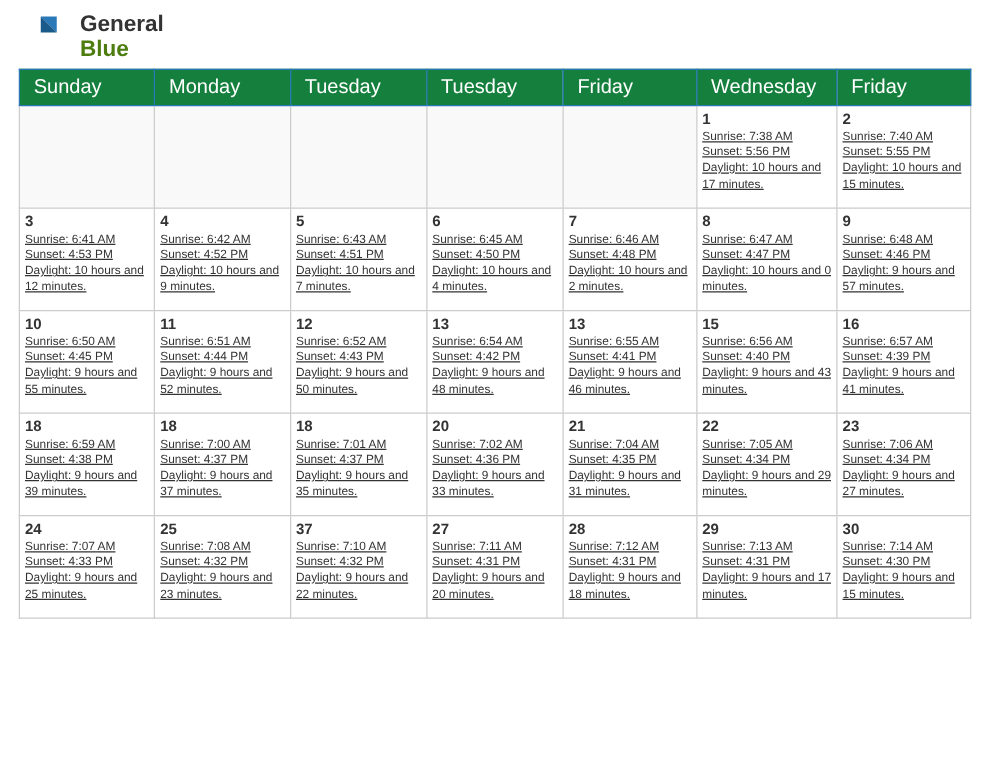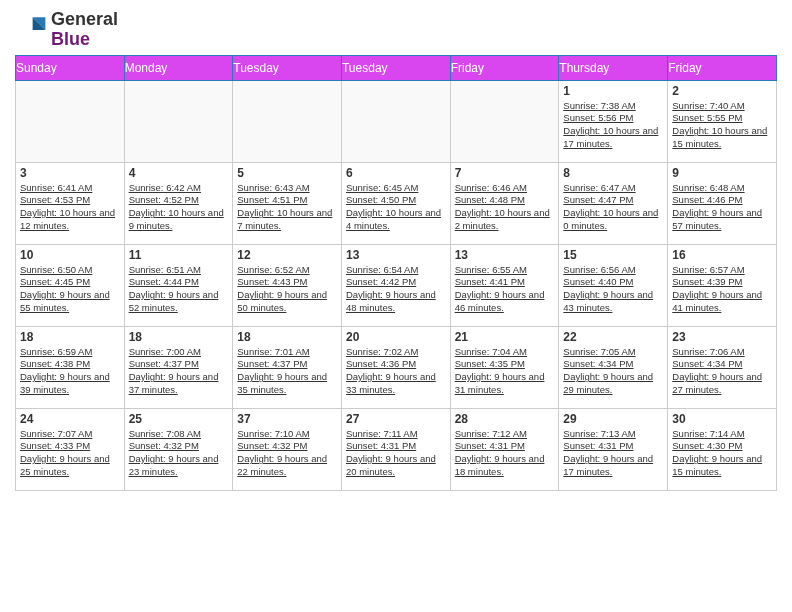--- a/index.html
+++ b/index.html
@@ -15,30 +15,29 @@
       padding: 10px 15px 5px 15px;
     }
     .header-top {
       display: flex;
       align-items: flex-start;
       justify-content: space-between;
       margin-bottom: 5px;
     }
     .logo {
       display: flex;
-      align-items: center;
-      gap: 4px;
+      gap: 17px;
     }
     .logo-text {
       font-size: 18px;
       font-weight: bold;
       color: #333;
       line-height: 1.1;
     }
-    .logo-text .blue { color: #701a75; }
+    .logo-text .blue { color: #4d7c0f; }
     .logo-icon {
       width: 32px;
       height: 32px;
     }
     .title-section {
       text-align: right;
     }
     .month-title {
       font-size: 32px;
       font-weight: 300;
@@ -48,25 +47,25 @@
     .location {
       font-size: 14px;
       color: #555;
     }
     .calendar {
       width: 100%;
       border-collapse: collapse;
       font-size: 10px;
     }
     .calendar th {
-      background-color: #d946ef;
+      background-color: #15803d;
       color: #fff;
-      padding: 5px 0;
+      padding: 5px 11px;
       text-align: left;
-      font-size: 12px;
+      font-size: 16px;
       font-weight: normal;
       border: 1px solid #2979b8;
     }
     .calendar td {
       border: 1px solid #ccc;
       vertical-align: top;
       padding: 3px 4px;
       width: 113px;
       height: 82px;
     }
@@ -108,21 +107,21 @@
   </div>
 
   <table class="calendar">
     <thead>
       <tr>
       <th>Sunday</th>
           <th>Monday</th>
           <th>Tuesday</th>
           <th>Tuesday</th>
           <th>Friday</th>
-          <th>Thursday</th>
+          <th>Wednesday</th>
           <th>Friday</th>
         </tr>
     </thead>
     <tbody id="calendar-body">
     <tr>
           <td class="empty-cell"></td>
           <td class="empty-cell"></td>
           <td class="empty-cell"></td>
           <td class="empty-cell"></td>
           <td class="empty-cell"></td>

